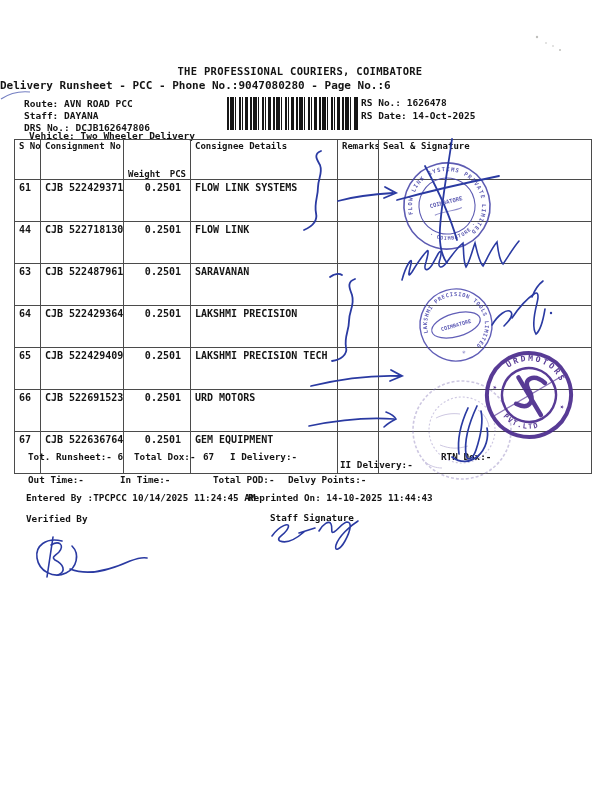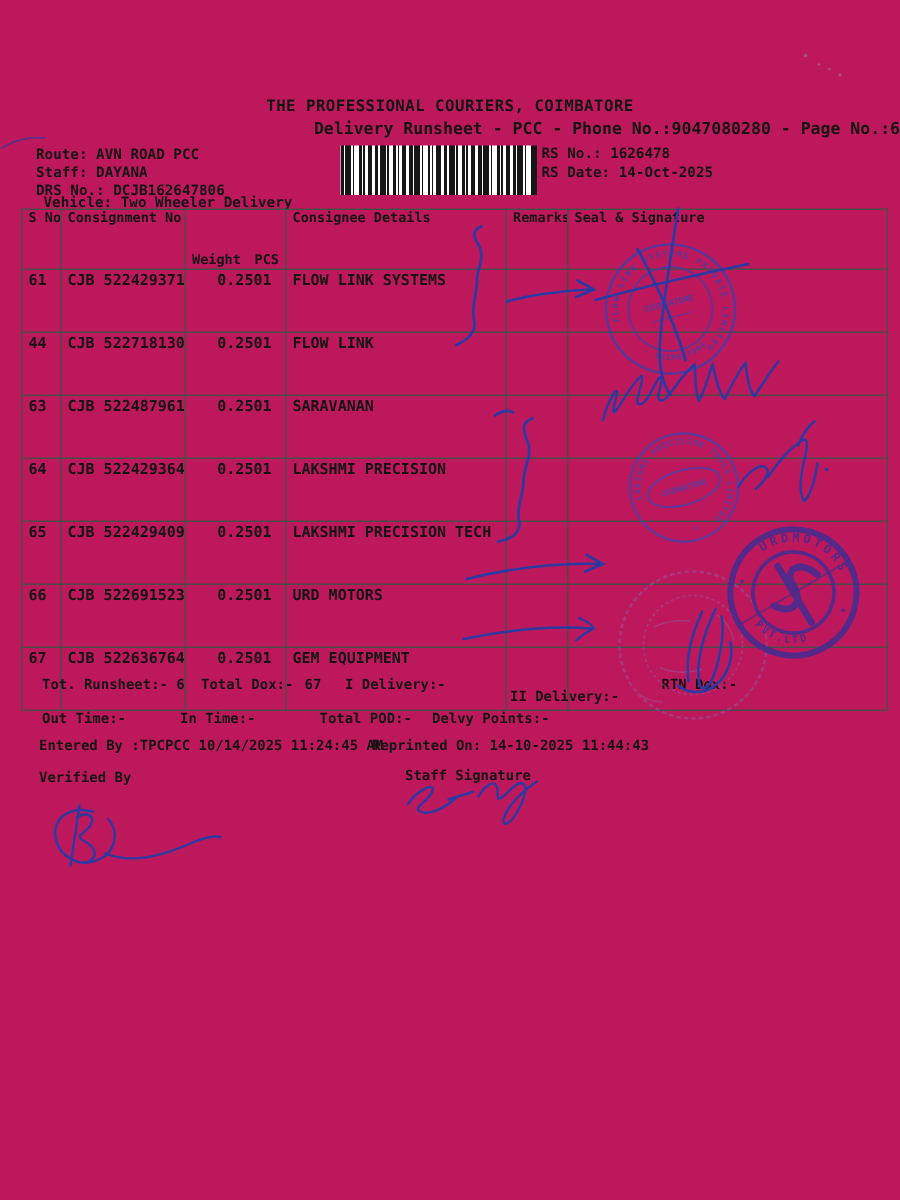--- a/index.html
+++ b/index.html
@@ -1,22 +1,22 @@
 <!DOCTYPE html>
 <html><head>
 <meta charset="utf-8">
 <style>
   html,body{margin:0;padding:0;background:#e9e9e9;}
   .sheet{
-    position:relative;width:600px;height:800px;background:#be185d;overflow:hidden;
+    position:relative;width:600px;height:800px;background:#ffffff;overflow:hidden;
     font-family:"DejaVu Sans Mono","Liberation Mono",monospace;color:#141414;
   }
   .abs{position:absolute;white-space:pre;}
   .title{top:65px;left:0;width:600px;text-align:center;font-size:10.5px;font-weight:bold;letter-spacing:.3px;}
-  .subtitle{top:79px;left:0;width:600px;text-align:right;font-size:11px;font-weight:bold;}
+  .subtitle{top:79px;left:0;width:600px;text-align:left;font-size:11px;font-weight:bold;}
   .meta{font-size:9.5px;font-weight:bold;}
   .barcode{
     left:227px;top:97px;width:129px;height:33px;
     background:repeating-linear-gradient(90deg,#161616 0 2px,#fff 2px 3px,#161616 3px 7px,#fff 7px 8px,#161616 8px 9px,#fff 9px 12px,#161616 12px 14px,#fff 14px 15px,#161616 15px 16px,#fff 16px 18px,#161616 18px 21px,#fff 21px 23px);
     border-right:2px solid #161616;
   }
   table.runsheet{
     position:absolute;left:14px;top:139px;width:577px;border-collapse:collapse;table-layout:fixed;
   }
   table.runsheet td,table.runsheet th{

